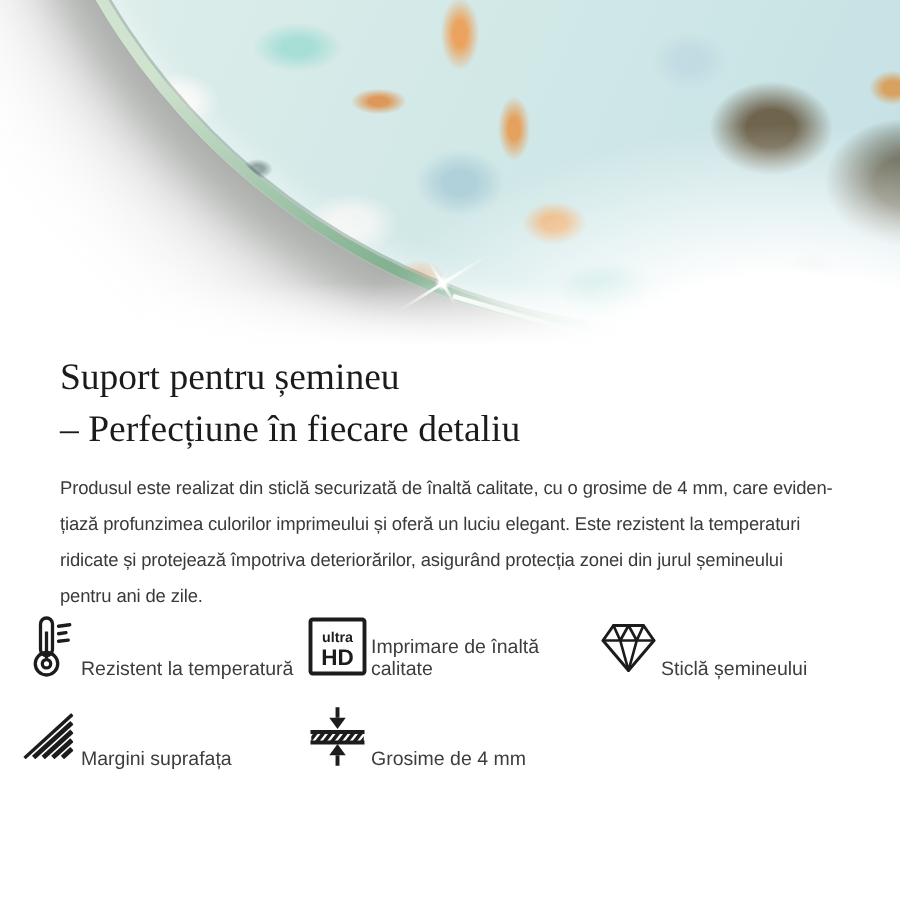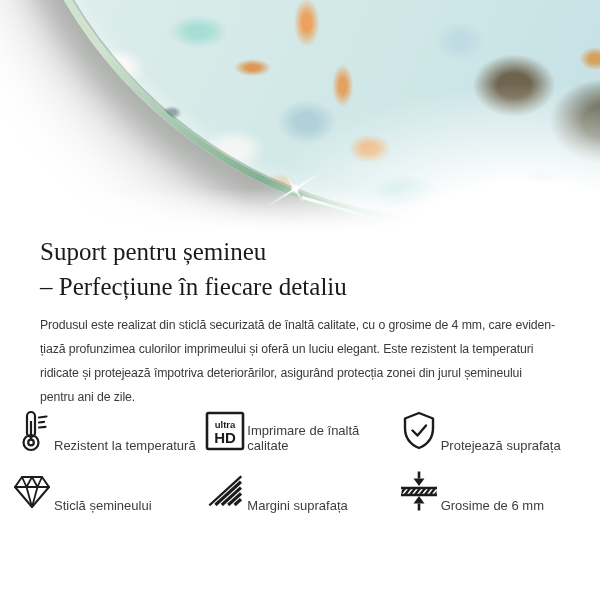--- a/index.html
+++ b/index.html
@@ -127,29 +127,20 @@
     <div class="icon-box">
       <svg width="44" height="44" viewBox="0 0 44 44">
         <rect class="stroke" style="stroke-width:2.6" x="4" y="4" width="36" height="36" rx="1.5"></rect>
         <text x="22" y="19" text-anchor="middle" font-size="9.5" font-weight="600" fill="#1c1c1c" font-family="Liberation Sans, sans-serif">ultra</text>
         <text x="22" y="34" text-anchor="middle" font-size="15" font-weight="700" fill="#1c1c1c" font-family="Liberation Sans, sans-serif">HD</text>
       </svg>
     </div>
     <div class="feature-label">Imprimare de înaltă calitate</div>
   </div>
 
-  <div class="feature">
-    <div class="icon-box">
-      <svg width="44" height="44" viewBox="0 0 44 44">
-        <path class="stroke round" style="stroke-width:2.4" d="M22 4 L36 9.5 V19 C36 28.5 30.5 35.5 22 39 C13.5 35.5 8 28.5 8 19 V9.5 Z"></path>
-        <path class="stroke round" style="stroke-width:2.4" d="M15.5 21.5 L20.5 26.5 L29 16.5"></path>
-      </svg>
-    </div>
-    <div class="feature-label">Protejează suprafața</div>
-  </div>
 
   <div class="feature">
     <div class="icon-box">
       <svg width="44" height="44" viewBox="0 0 44 44">
         <path class="stroke round" style="stroke-width:2" d="M12 8 L32 8 L39 18 L22 38 L5 18 Z"></path>
         <path class="stroke round" style="stroke-width:1.8" d="M5 18 H39 M12 8 L16.5 18 L22 8 L27.5 18 L32 8 M16.5 18 L22 38 L27.5 18"></path>
       </svg>
     </div>
     <div class="feature-label">Sticlă șemineului</div>
   </div>
@@ -193,16 +184,16 @@
             <line x1="37" y1="27" x2="44" y2="18"></line>
         </g>
         <line x1="4" y1="19" x2="40" y2="19" stroke="#1c1c1c" stroke-width="2.6"></line>
         <line x1="4" y1="26" x2="40" y2="26" stroke="#1c1c1c" stroke-width="2.6"></line>
         <line x1="22" y1="2.5" x2="22" y2="9.5" stroke="#1c1c1c" stroke-width="2.6"></line>
         <polygon points="16.5,9.5 27.5,9.5 22,17" fill="#1c1c1c"></polygon>
         <line x1="22" y1="41.5" x2="22" y2="34.5" stroke="#1c1c1c" stroke-width="2.6"></line>
         <polygon points="16.5,34.5 27.5,34.5 22,27" fill="#1c1c1c"></polygon>
       </svg>
     </div>
-    <div class="feature-label">Grosime de 6 mm</div>
+    <div class="feature-label">Grosime de 4 mm</div>
   </div>
 
 </div>
 
 </body></html>

